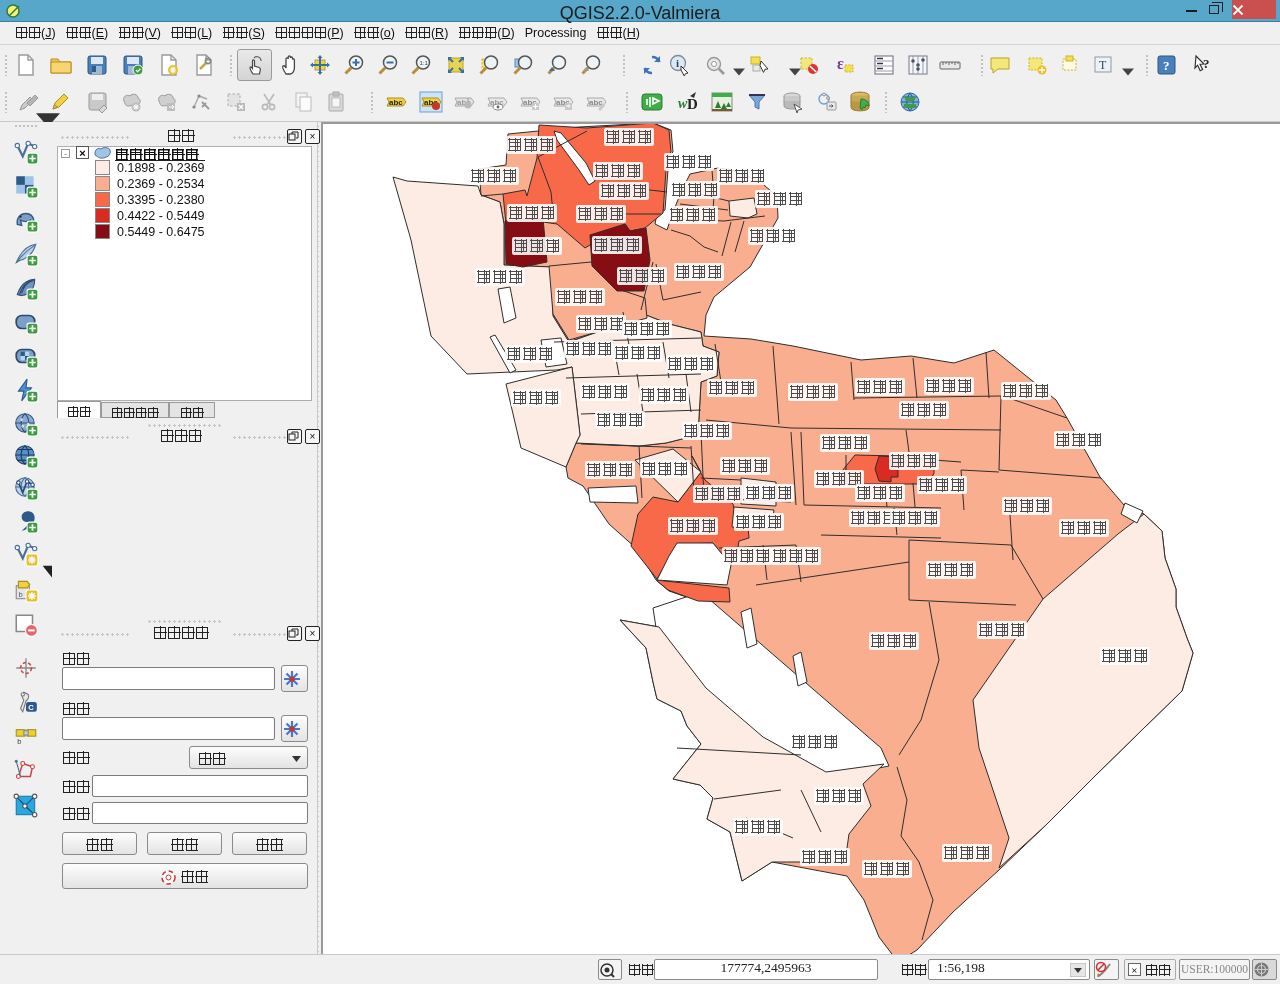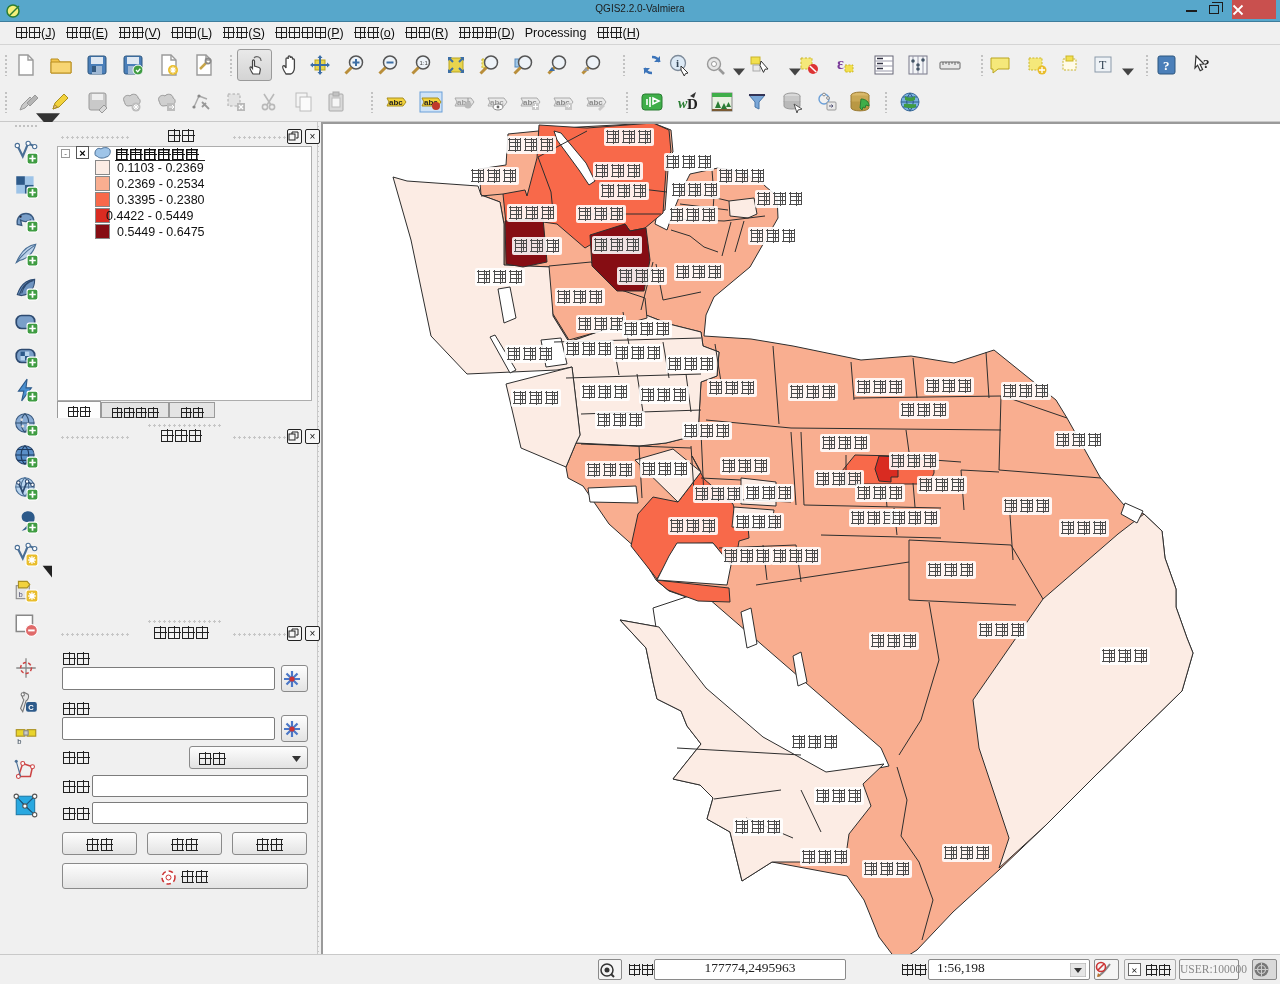--- a/index.html
+++ b/index.html
@@ -8,21 +8,21 @@
 background-position:50% 7%,50% 50%,50% 96%,7% 50%,94% 50%,50% 50%;
 background-size:92% 1px,100% 1px,92% 1px,1px 90%,1px 90%,1px 100%;
 background-repeat:no-repeat;width:13px;height:13px;margin:0 .5px}
 .km{background-image:linear-gradient(#4b4b4b,#4b4b4b),linear-gradient(#4b4b4b,#4b4b4b),linear-gradient(#4b4b4b,#4b4b4b),linear-gradient(#4b4b4b,#4b4b4b),linear-gradient(#4b4b4b,#4b4b4b),linear-gradient(#4b4b4b,#4b4b4b),linear-gradient(#4b4b4b,#4b4b4b),linear-gradient(#4b4b4b,#4b4b4b);
 background-position:50% 6%,50% 34%,50% 66%,50% 96%,6% 50%,50% 50%,94% 50%,72% 50%;
 background-size:94% 1.2px,80% 1px,80% 1px,94% 1.2px,1.2px 92%,1px 100%,1.2px 92%,1px 70%;
 width:14px;height:14px;margin:0 1px}
 .s13b{width:13px!important;height:13px!important;background-image:linear-gradient(#111,#111),linear-gradient(#111,#111),linear-gradient(#111,#111),linear-gradient(#111,#111),linear-gradient(#111,#111),linear-gradient(#111,#111),linear-gradient(#111,#111)!important;background-position:50% 5%,50% 50%,50% 96%,5% 50%,95% 50%,50% 50%,50% 28%!important;background-size:94% 1.5px,100% 1.3px,94% 1.5px,1.5px 92%,1.5px 92%,1.3px 100%,70% 1px!important}
 .s11{width:11px;height:11px}.s12{width:12px;height:12px}
 #title{position:absolute;left:0;top:0;width:100%;height:22px;background:#57a7cb;border-bottom:1px solid #3e7d9c}
-#title .tx{position:absolute;left:0;right:0;top:3px;text-align:center;font-size:10px;color:#1c1c1c}
+#title .tx{position:absolute;left:0;right:0;top:3px;text-align:center;font-size:18px;color:#1c1c1c}
 #title .qg{position:absolute;left:5px;top:2px}
 #tmin{position:absolute;left:1186px;top:10px;width:11px;height:2px;background:#1c1c1c}
 #tmax{position:absolute;left:1209px;top:5px;width:10px;height:9px;border:1px solid #1c1c1c}
 #tmax:before{content:"";position:absolute;left:2px;top:-4px;width:10px;height:9px;border:1px solid #1c1c1c;border-bottom:none;border-left:none}
 #tclose{position:absolute;left:1232px;top:0;width:44px;height:19px;background:#c9504e;color:#fff;text-align:center;font-size:13px;line-height:18px}
 #menubar{position:absolute;left:0;top:23px;width:100%;height:22px;background:#f0f0f0;border-bottom:1px solid #d4d4d4;white-space:nowrap;padding-left:10px}
 .mi{display:inline-block;padding:3px 5px 0 5px;font-size:12.5px;color:#111}
 .mi .k{width:12px;height:12px}
 #tb1{position:absolute;left:0;top:46px;width:100%;height:38px;background:#f0f0f0}
 #tb2{position:absolute;left:0;top:84px;width:100%;height:38px;background:#f0f0f0;border-bottom:1px solid #c9c9c9}
@@ -229,39 +229,39 @@
   </div>
 <div id="status">
     <div class="sbx" style="left:598px;width:24px">
       <svg width="16" height="16" viewBox="0 0 16 16" style="margin-top:2px">
         <circle cx="8" cy="8" r="6" fill="none" stroke="#333" stroke-width="1.5"></circle>
         <circle cx="8" cy="8" r="2.5" fill="#333"></circle>
         <path d="M12 12l3 3" stroke="#333" stroke-width="2"></path>
       </svg>
     </div>
     <div style="position:absolute;left:628px;top:6px"><i class="k s12"></i><i class="k s12"></i><span style="font-size:12px">:</span></div>
-    <div class="sbx" style="left:654px;width:192px;background:#fff">177774,2495963</div>
+    <div class="sbx" style="left:654px;width:224px;background:#fff">177774,2495963</div>
     <div style="position:absolute;left:901px;top:6px"><i class="k s12"></i><i class="k s12"></i></div>
     <div class="sbx" style="left:928px;width:162px;background:#fff;text-align:left;padding-left:8px">1:56,198<svg style="position:absolute;right:3px;top:3px" width="16" height="14" viewBox="0 0 16 14">
         <rect x="0" y="0" width="16" height="14" fill="#e6e6e6" stroke="#aaa"></rect>
         <path d="M4 5h8l-4 5z" fill="#333"></path>
       </svg></div>
     <div class="sbx" style="left:1094px;width:25px">
       <svg width="18" height="18" viewBox="0 0 18 18" style="margin-top:1px">
         <path d="M3 15C8 13 11 8 15 3" stroke="#888" stroke-width="2" fill="none"></path>
         <path d="M2 16l4-1-3-3z" fill="#b9742c"></path>
         <circle cx="6" cy="6" r="4.5" fill="none" stroke="#cc3333" stroke-width="1.6"></circle>
         <path d="M3 9L9 3" stroke="#cc3333" stroke-width="1.6"></path>
       </svg>
     </div>
     <div class="sbx" style="left:1124px;width:52px;background:#f0f0f0;border-color:#aaa">
       <span style="position:absolute;left:3px;top:3px;width:13px;height:13px;background:#fff;border:1px solid #666;font-size:11px;line-height:12px;font-weight:bold">×</span>
       <span style="position:absolute;left:20px;top:2px"><i class="k s12"></i><i class="k s12"></i></span>
     </div>
-    <div class="sbx" style="left:1179px;width:60px;color:#888;font-size:11.5px;line-height:19px">USER:100000</div>
+    <div class="sbx" style="left:1179px;width:71px;color:#888;font-size:11.5px;line-height:19px">USER:100000</div>
     <div class="sbx" style="left:1252px;width:25px;background:#d9d9d9">
       <svg width="17" height="17" viewBox="0 0 17 17" style="margin-top:1px">
         <circle cx="8.5" cy="8.5" r="7" fill="#777"></circle>
         <circle cx="8.5" cy="8.5" r="4" fill="none" stroke="#ccc" stroke-width="1.2"></circle>
         <path d="M8.5 1.5v14M1.5 8.5h14" stroke="#ccc"></path>
       </svg>
     </div>
   </div>
 <div style="position:absolute;left:315px;top:124px;width:5px;height:830px;background:radial-gradient(#c6c6c6 1px,transparent 1.2px);background-size:5px 5px"></div>
 <div id="tb1">
@@ -729,27 +729,27 @@
     <div class="pbtn" style="left:253px;top:7px">×</div>
     <div class="white-box" style="left:5px;top:24px;width:255px;height:255px"></div>
     <div style="position:absolute;left:9px;top:27px;width:9px;height:9px;border:1px solid #999;font-size:8px;line-height:7px;text-align:center;color:#444">-</div>
     <div style="position:absolute;left:24px;top:24px;width:13px;height:13px;border:1px solid #555;background:#fff;font-size:11px;line-height:12px;text-align:center;font-weight:bold">×</div>
     <svg style="position:absolute;left:42px;top:24px" width="17" height="14" viewBox="0 0 17 14">
       <path d="M1 7c0-3 3-6 6-4 2-2 8-2 9 1 1 3-1 7-4 7-3 2-8 1-9-1-2 0-2-1-2-3z" fill="#9ec4e8" stroke="#4a6f96"></path>
     </svg>
     <div style="position:absolute;left:63px;top:24px"><i class="k s13b"></i><i class="k s13b"></i><i class="k s13b"></i><i class="k s13b"></i><i class="k s13b"></i><i class="k s13b"></i></div>
     <div style="position:absolute;left:63px;top:38px;width:90px;height:1px;background:#222"></div>
     <div style="position:absolute;left:43px;top:38px;width:15px;height:15px;background:#fcece4;border:1px solid #888"></div>
-    <div style="position:absolute;left:65px;top:39px;font-size:12.5px;color:#111">0.1103 - 0.2369</div>
+    <div style="position:absolute;left:65px;top:39px;font-size:12.5px;color:#111">0.1898 - 0.2369</div>
     <div style="position:absolute;left:43px;top:54px;width:15px;height:15px;background:#f9ae90;border:1px solid #888"></div>
     <div style="position:absolute;left:65px;top:55px;font-size:12.5px;color:#111">0.2369 - 0.2534</div>
     <div style="position:absolute;left:43px;top:70px;width:15px;height:15px;background:#f8694a;border:1px solid #888"></div>
     <div style="position:absolute;left:65px;top:71px;font-size:12.5px;color:#111">0.3395 - 0.2380</div>
     <div style="position:absolute;left:43px;top:86px;width:15px;height:15px;background:#d92b21;border:1px solid #888"></div>
-    <div style="position:absolute;left:54px;top:87px;font-size:12.5px;color:#111">0.4422 - 0.5449</div>
+    <div style="position:absolute;left:65px;top:87px;font-size:12.5px;color:#111">0.4422 - 0.5449</div>
     <div style="position:absolute;left:43px;top:102px;width:15px;height:15px;background:#860d13;border:1px solid #888"></div>
     <div style="position:absolute;left:65px;top:103px;font-size:12.5px;color:#111">0.5449 - 0.6475</div>
     <div style="position:absolute;left:5px;top:279px;width:44px;height:17px;background:#fdfdfd;border:1px solid #9a9a9a;border-bottom:none;text-align:center;padding-top:1px"><i class="k s11"></i><i class="k s11"></i></div>
     <div style="position:absolute;left:49px;top:280px;width:68px;height:16px;background:#e4e4e4;border:1px solid #9a9a9a;text-align:center;padding-top:1px"><i class="k s11"></i><i class="k s11"></i><i class="k s11"></i><i class="k s11"></i></div>
     <div style="position:absolute;left:117px;top:280px;width:46px;height:16px;background:#e4e4e4;border:1px solid #9a9a9a;text-align:center;padding-top:1px"><i class="k s11"></i><i class="k s11"></i></div>
     <div class="pdots" style="left:8px;top:313px"></div>
     <div class="pdots" style="left:180px;top:313px"></div>
     <div style="position:absolute;left:0;width:258px;top:307px;text-align:center;font-size:12.5px"><i class="k "></i><i class="k "></i><i class="k "></i></div>
     <div class="pbtn" style="left:235px;top:307px">
       <svg width="11" height="11" viewBox="0 0 11 11" style="margin-top:1px">

